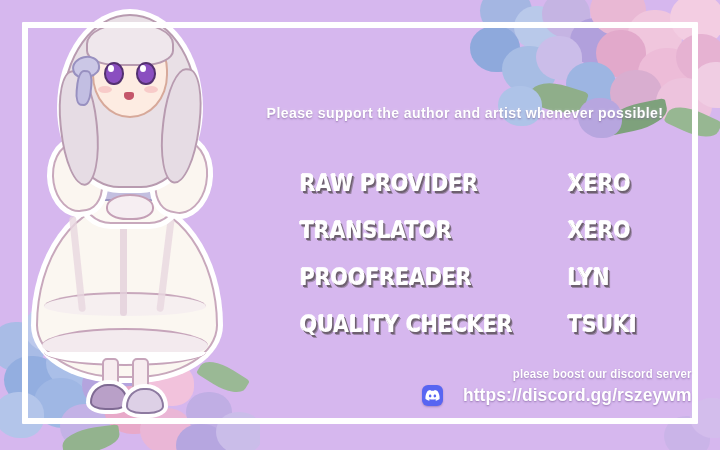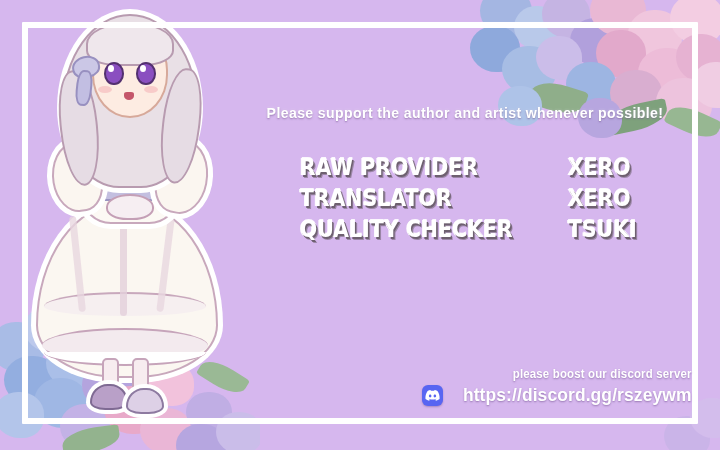--- a/index.html
+++ b/index.html
@@ -49,21 +49,21 @@
     letter-spacing:.4px;text-align:center;white-space:nowrap;
     transform:scaleX(.94);transform-origin:center;
     text-shadow:0 1px 2px rgba(90,55,120,.55),0 0 3px rgba(255,255,255,.4);
   }
 
   
   #credits{
     position:absolute;left:300px;top:152px;width:370px;
   }
   .credit-row{
-    position:relative;height:31px;
+    position:relative;height:31px;margin-top:16px;
   }
   .credit-role,.credit-name{
     position:absolute;top:0;
     font-family:"DejaVu Sans",sans-serif;
     font-size:23px;font-weight:bold;color:#ffffff;
     letter-spacing:.2px;white-space:nowrap;line-height:31px;
     transform:scaleX(.88);transform-origin:left center;
     text-shadow:
       1.5px 1.5px 0 #6e6070,
       2.5px 2.5px 0 rgba(110,96,112,.55),
@@ -255,20 +255,24 @@
   <div id="credits">
     <div class="credit-row">
       <span class="credit-role">RAW PROVIDER</span>
       <span class="credit-name">XERO</span>
     </div>
     <div class="credit-row">
       <span class="credit-role">TRANSLATOR</span>
       <span class="credit-name">XERO</span>
     </div>
     <div class="credit-row">
+      <span class="credit-role">PROOFREADER</span>
+      <span class="credit-name">LYN</span>
+    </div>
+    <div class="credit-row">
       <span class="credit-role">QUALITY CHECKER</span>
       <span class="credit-name">TSUKI</span>
     </div>
   </div>
 
   <div id="discord">
     <div id="discord-tag">please boost our discord server</div>
     <div id="discord-line">
       <span id="discord-icon">
         <svg width="15" height="11" viewBox="0 0 71 55" aria-hidden="true">

